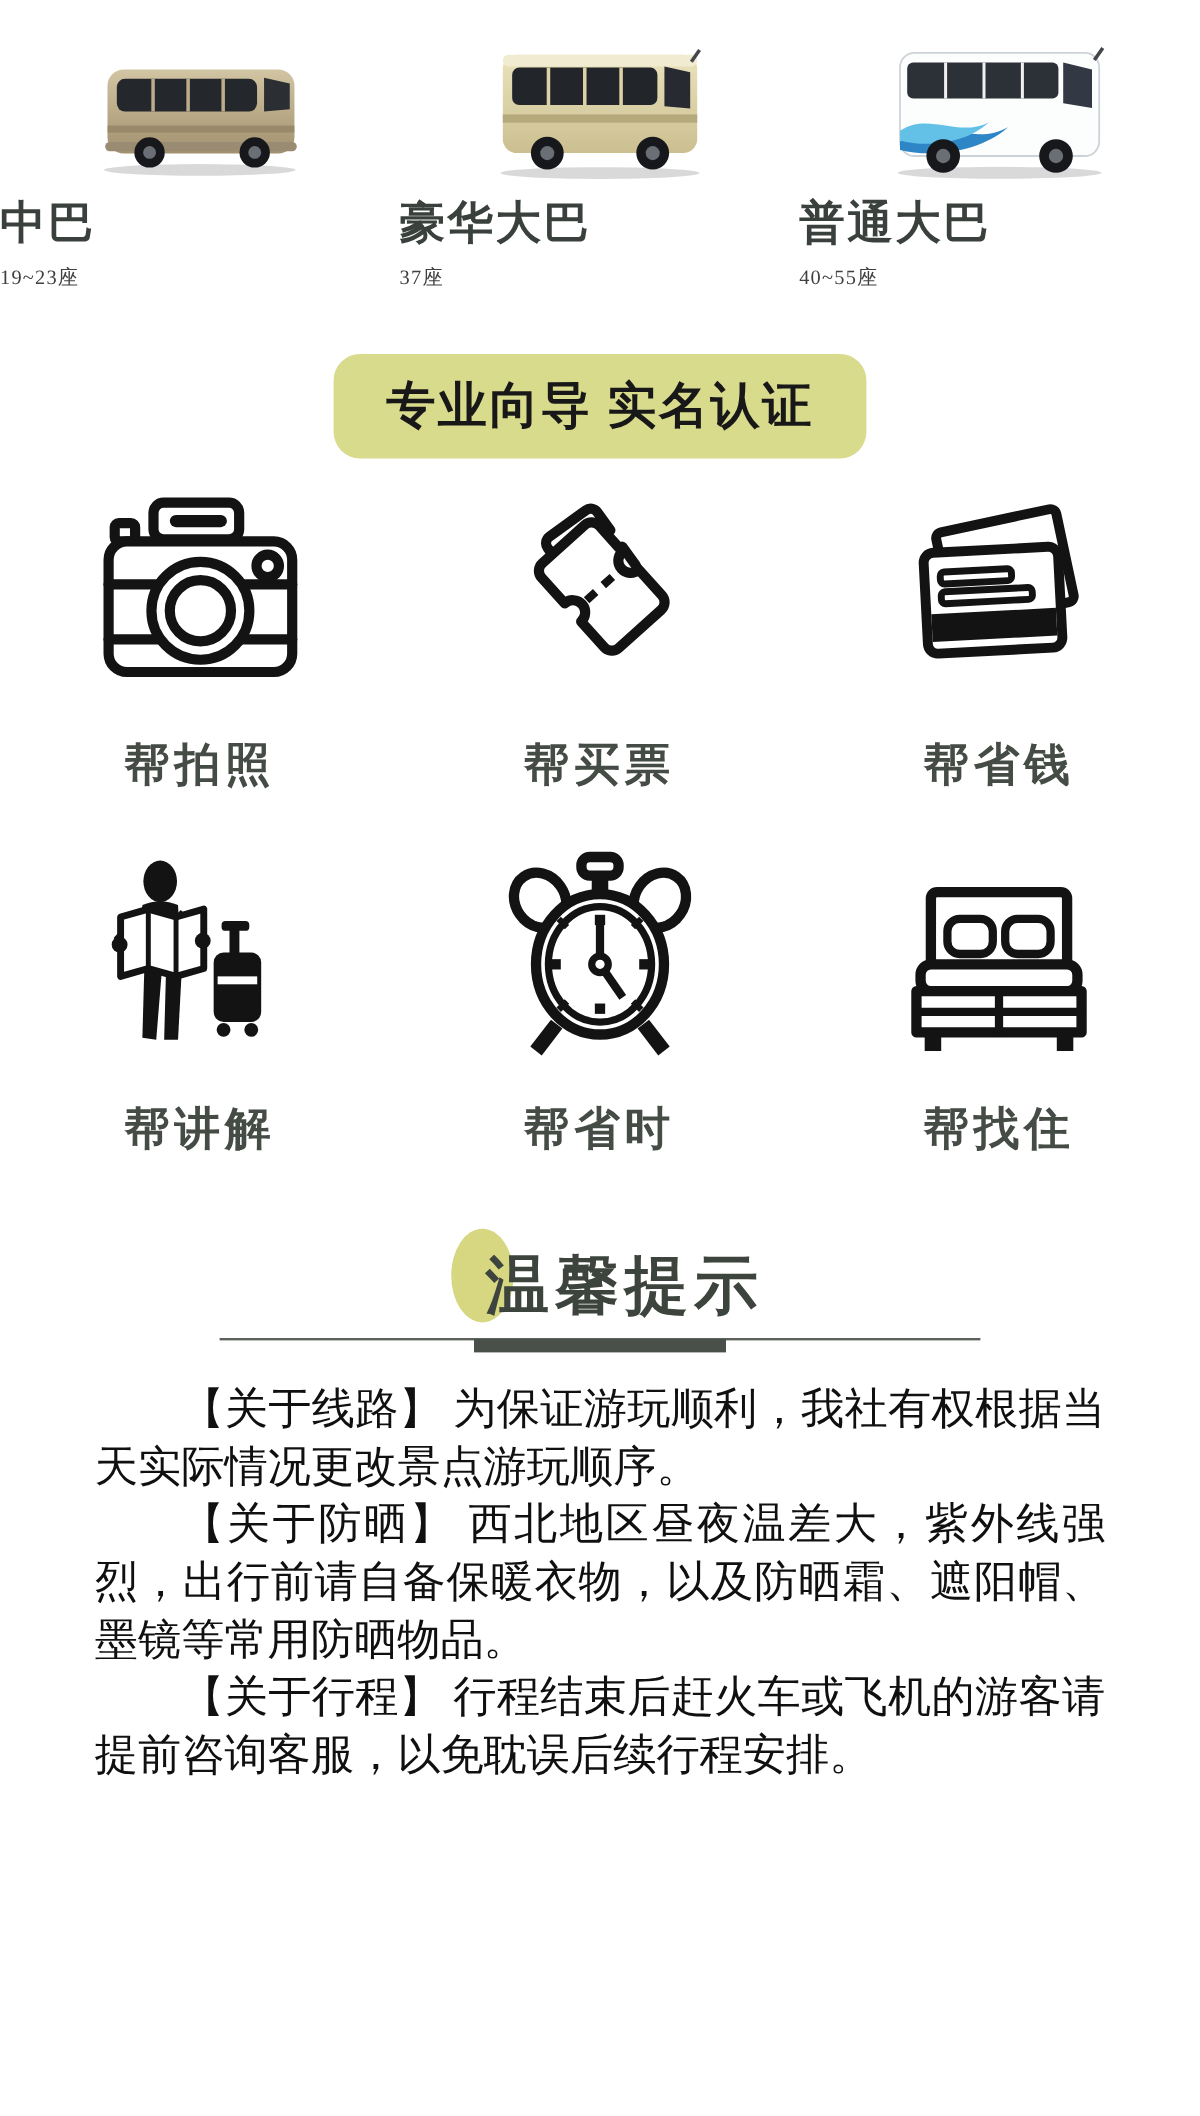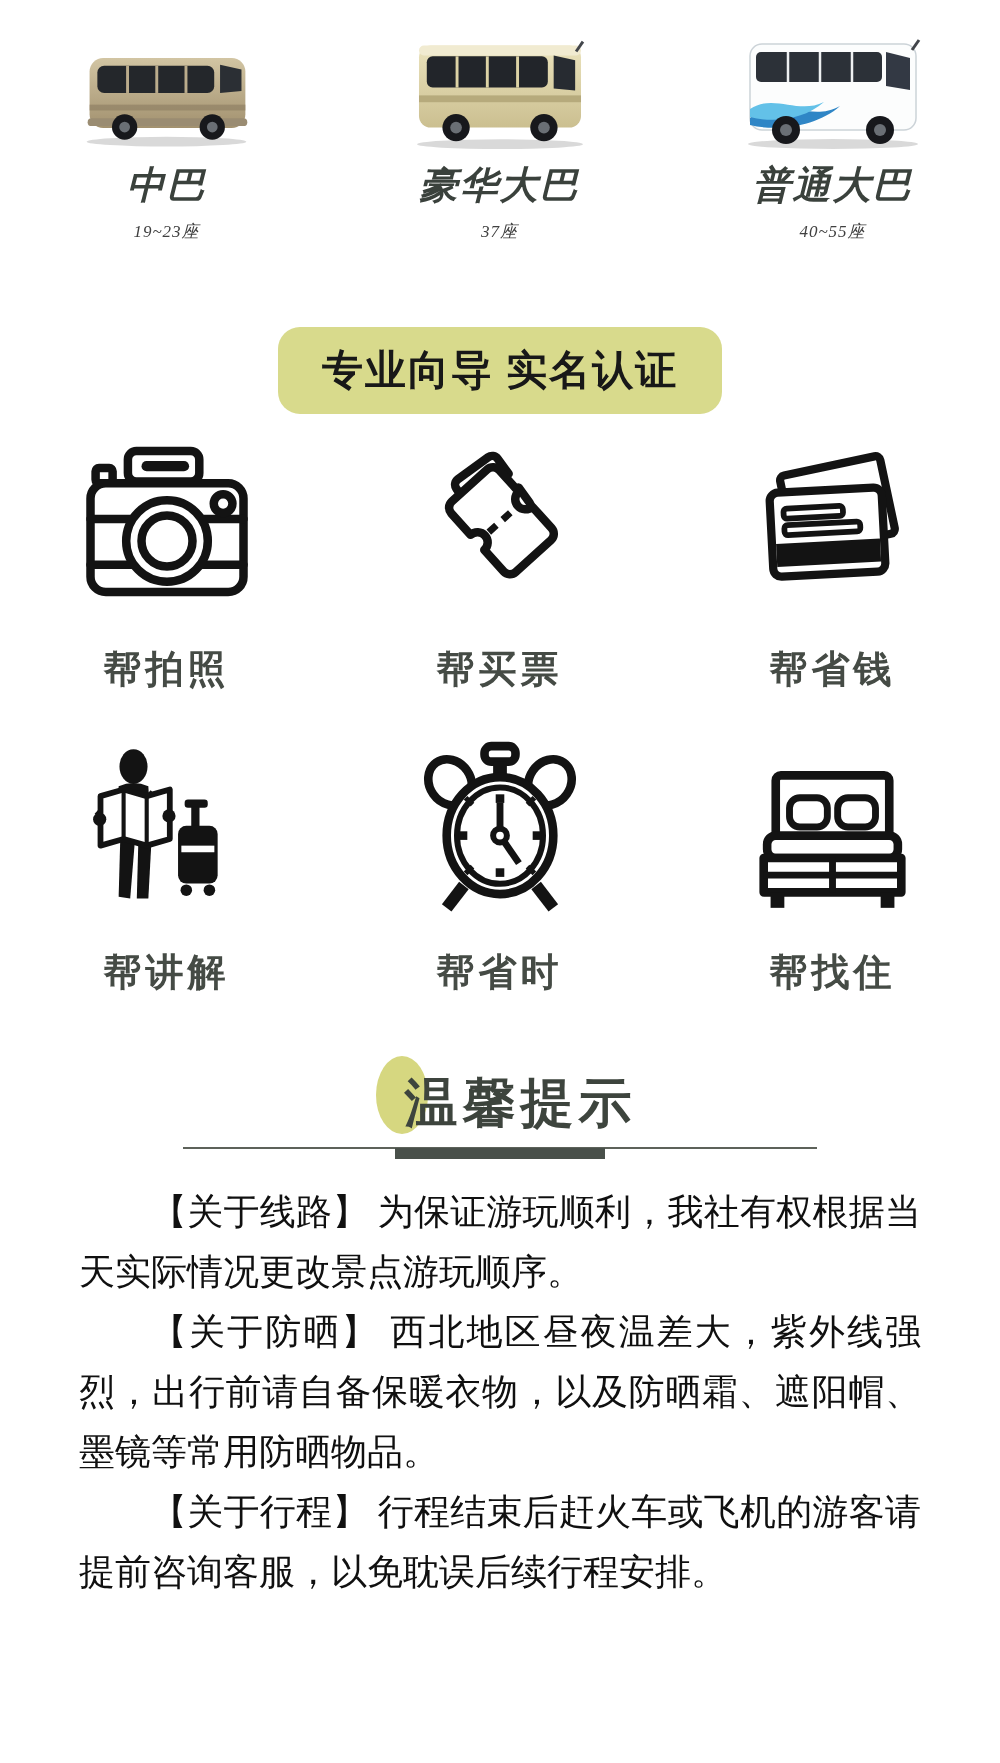--- a/index.html
+++ b/index.html
@@ -4,28 +4,28 @@
 <style>
   html,body{margin:0;padding:0;}
   body{
     width:1000px;height:1763px;overflow:hidden;background:#ffffff;
     font-family:"Liberation Serif","DejaVu Serif",serif;color:#121212;
   }
   .page{position:relative;width:1000px;height:1763px;background:#fff;}
 
   
   .bus-row{display:flex;padding-top:30px;}
-  .bus{width:333px;text-align:center;margin:0;font-style:italic;}
+  .bus{width:333px;margin:0;}
   .bus svg{display:block;margin:0 auto;}
   .bus-name{margin-top:8px;font-weight:bold;font-size:38px;color:#3a413c;letter-spacing:2px;}
   .bus-seats{margin-top:9px;font-size:17px;color:#404040;letter-spacing:1px;}
 
   
   .badge{
-    margin:84px auto 0;width:max-content;padding:16px 44px;
+    margin:52px auto 0;width:max-content;padding:16px 44px;
     background:#d8da8c;border-radius:22px;
     font-weight:bold;font-size:41px;color:#181818;letter-spacing:2px;
   }
 
   
   .services{display:flex;flex-wrap:wrap;margin-top:24px;}
   .cell{width:333px;display:flex;flex-direction:column;align-items:center;gap:26px;}
   .cell.row2{margin-top:46px;}
   .icon-wrap{height:172px;display:flex;align-items:center;justify-content:center;}
   .cell .label{margin-top:8px;font-size:38px;font-weight:600;color:#454b45;letter-spacing:4px;}
@@ -39,21 +39,21 @@
   .tips-title{
     position:relative;margin:0;font-size:53px;font-weight:bold;color:#3d443d;letter-spacing:5px;
   }
   .divider{position:relative;margin-top:15px;height:13px;}
   .divider .line{position:absolute;left:183px;right:183px;top:0;height:2px;background:#5d625a;}
   .divider .bar{position:absolute;left:395px;top:1px;width:210px;height:11px;background:#49504a;}
 
   
   .tips-body{width:842px;margin:22px auto 0;}
   .tips-body p{
-    margin:0;font-size:36px;line-height:60px;text-align:justify;
+    margin:0;font-size:36px;line-height:48px;text-align:justify;
     text-indent:2em;color:#101010;
   }
 </style>
 </head>
 <body>
 
 <div class="page">
 
   <section class="bus-row">
 

